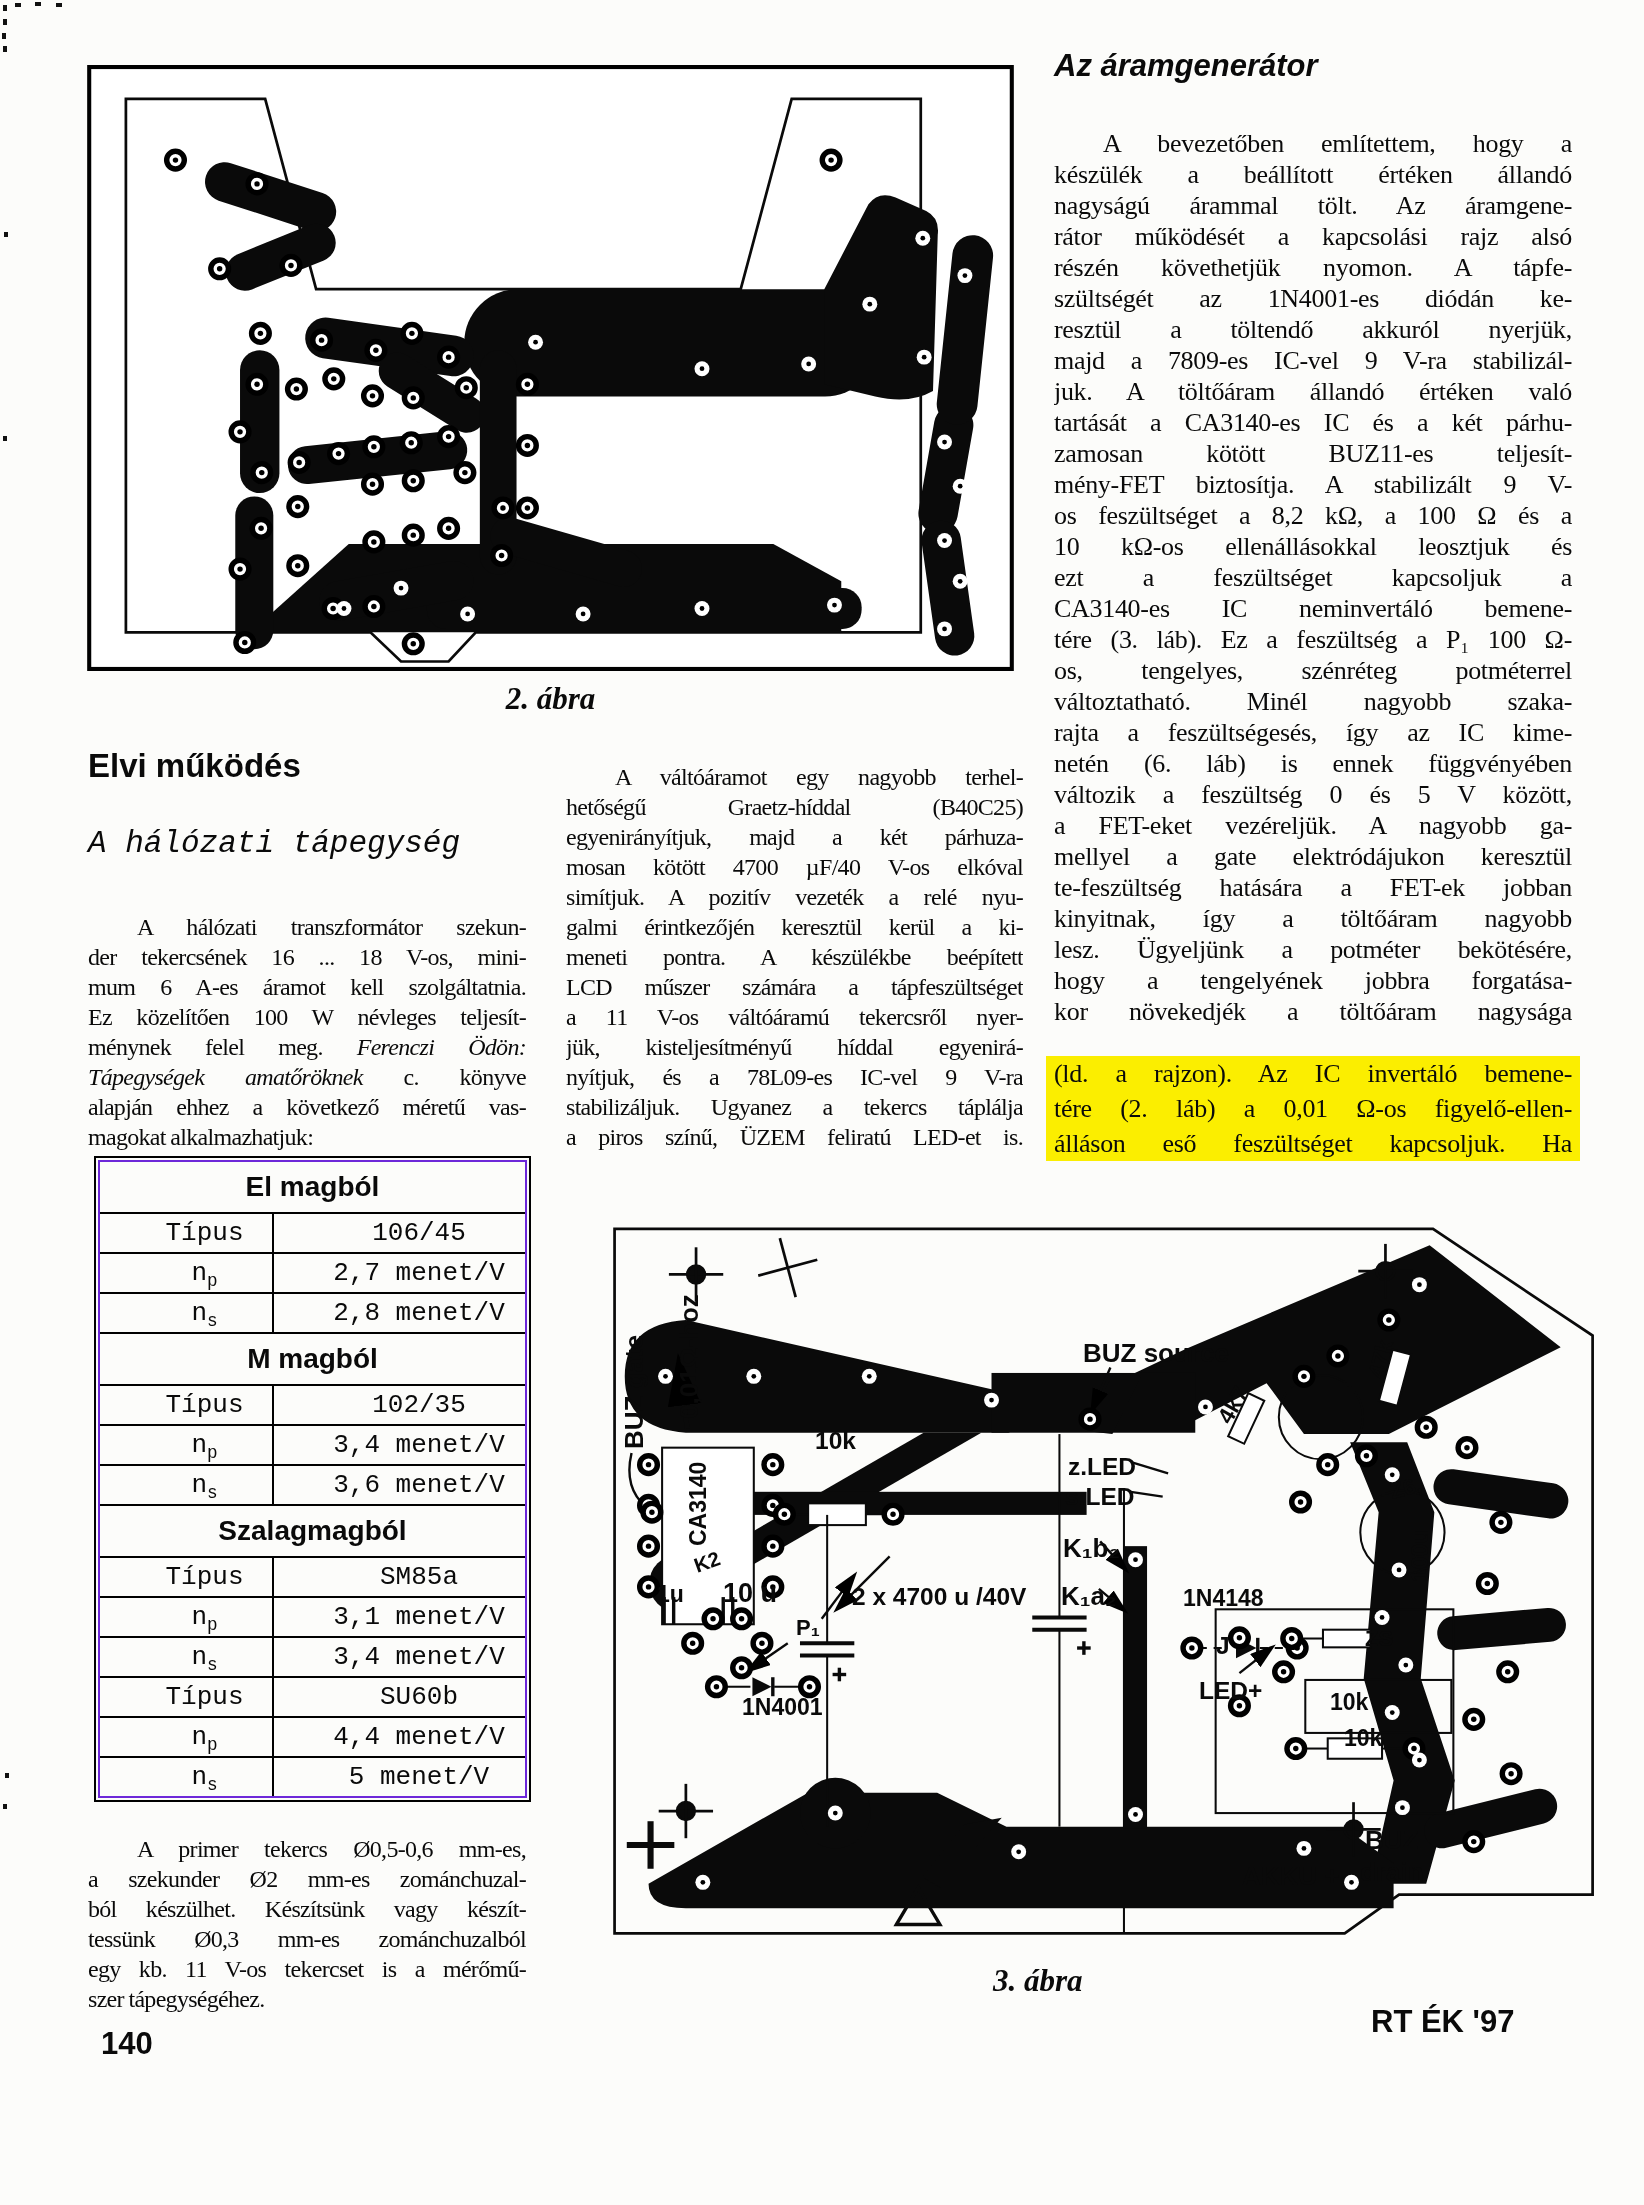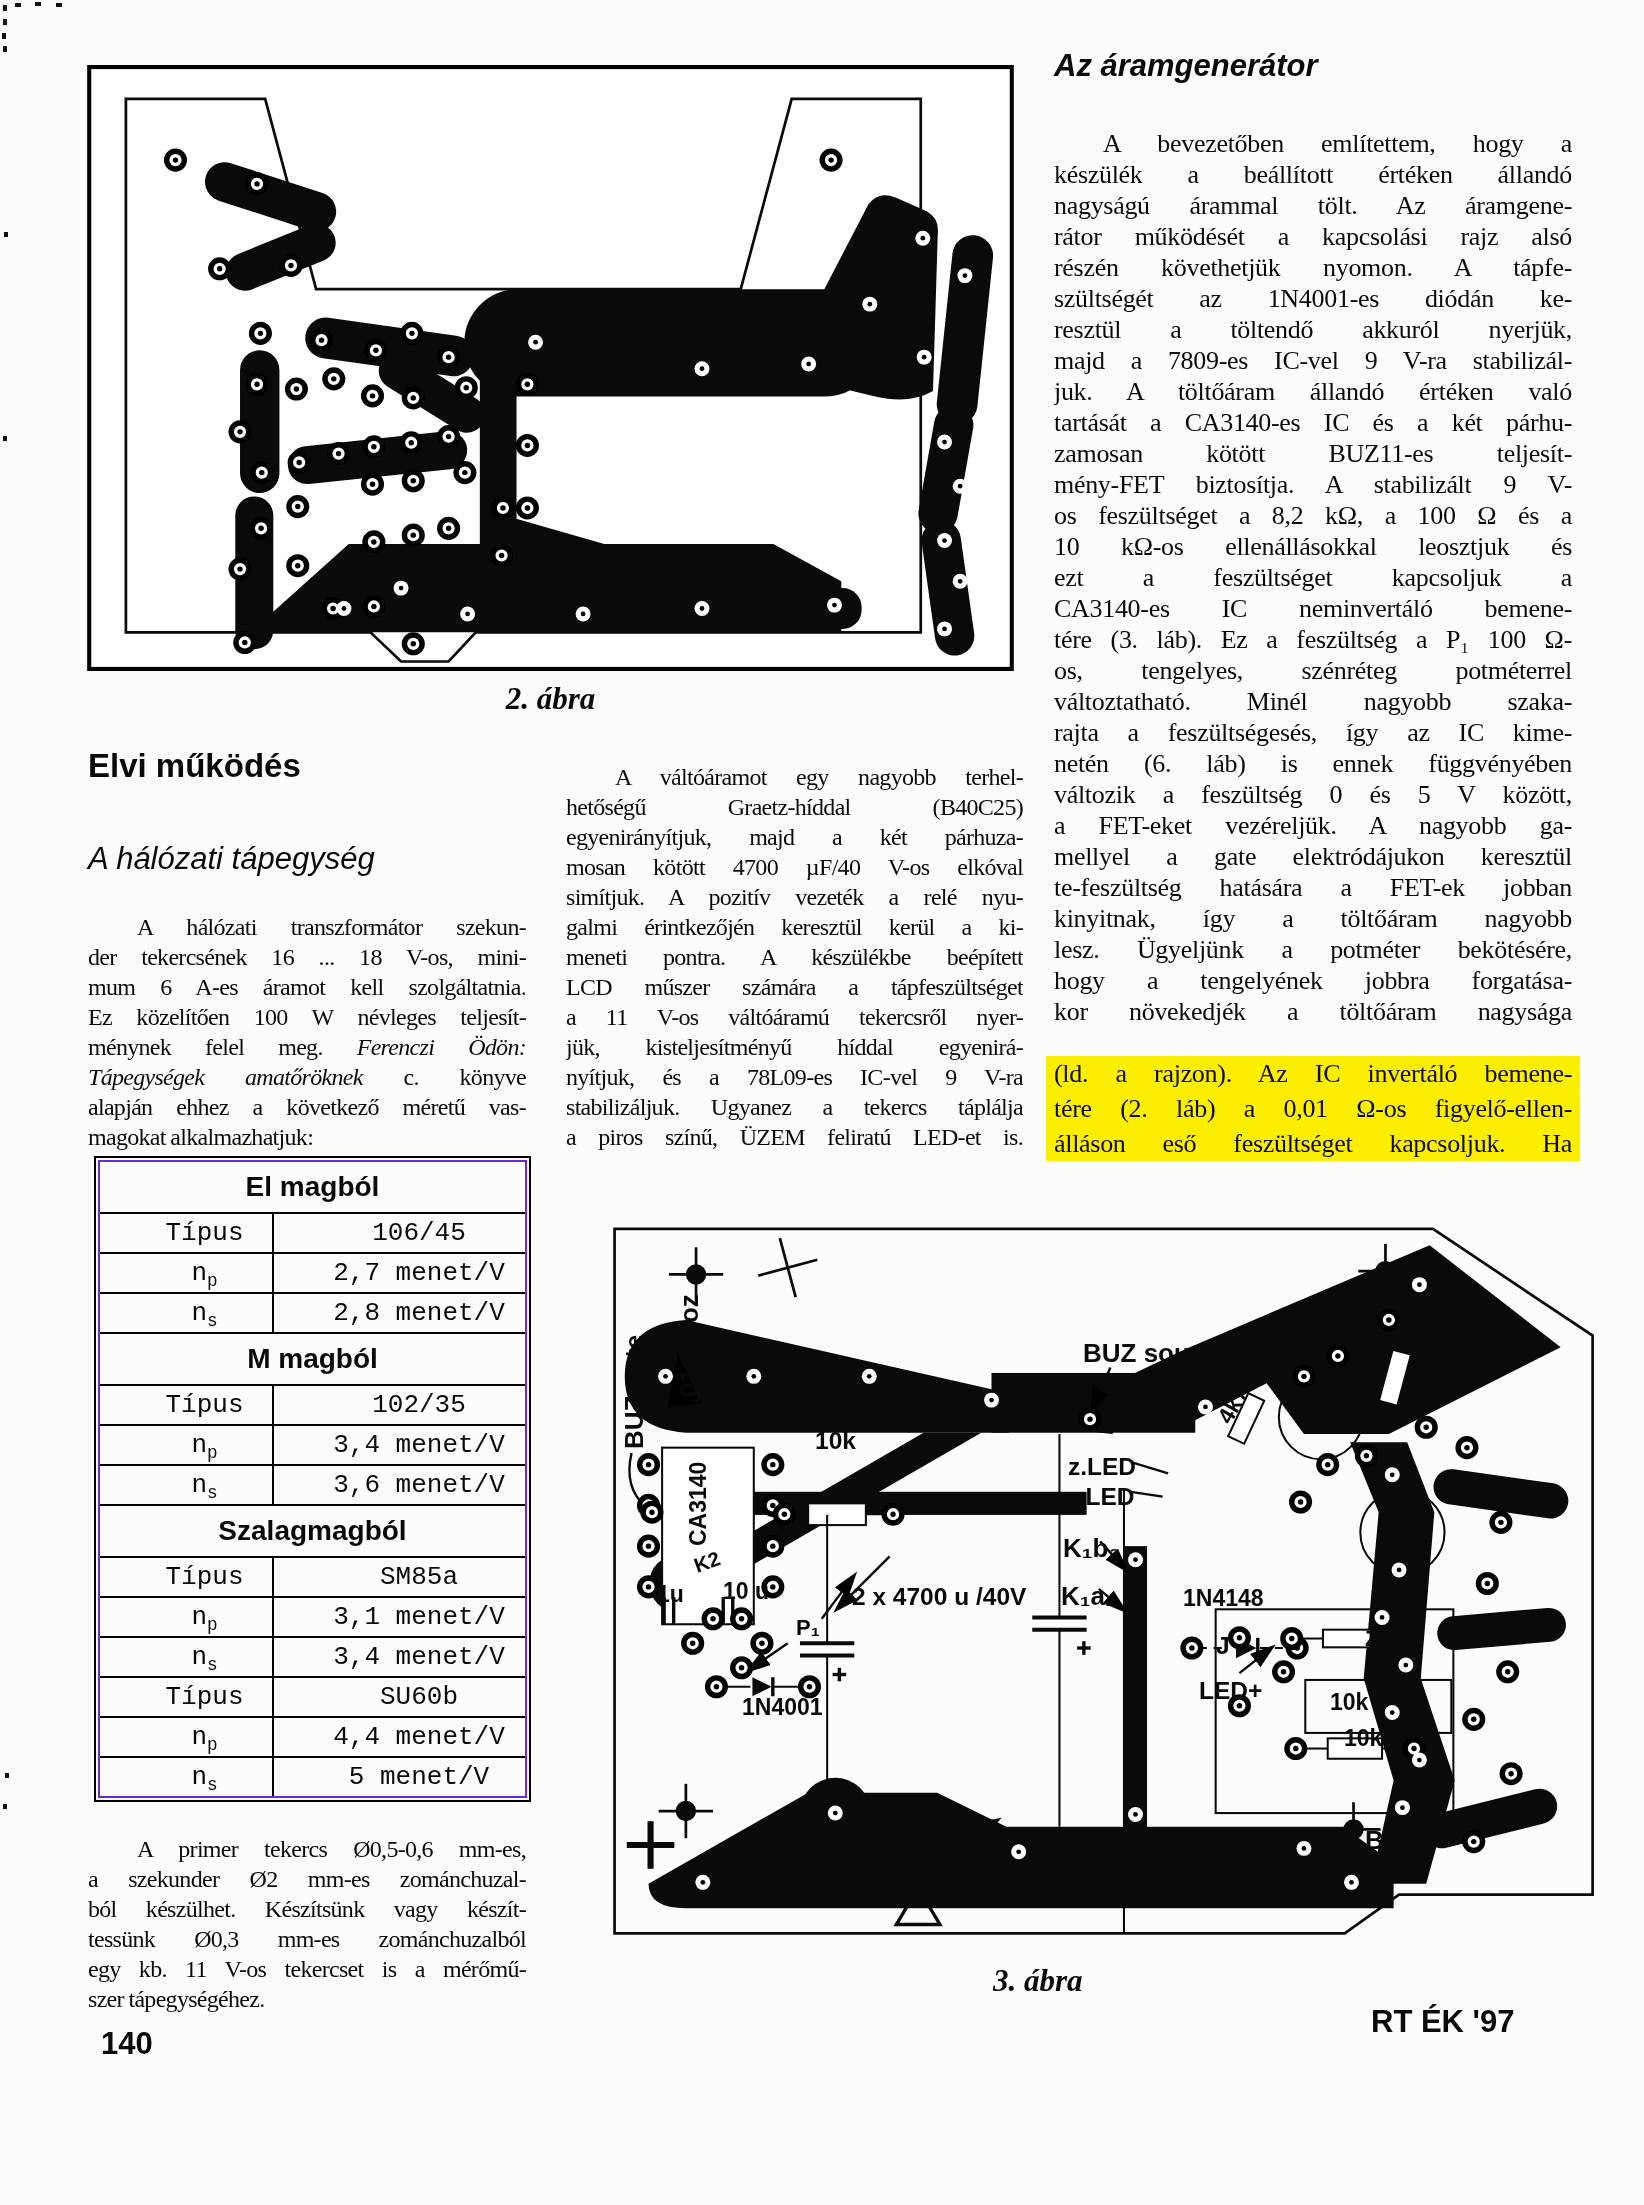--- a/index.html
+++ b/index.html
@@ -11,21 +11,21 @@
   .tline{text-align:justify;text-align-last:justify;overflow:hidden;word-spacing:-0.7px;letter-spacing:-0.3px;}
   .leftcol .tline{height:30px;line-height:30px;font-size:24px;letter-spacing:-0.7px;}
   .midcol  .tline{height:30px;line-height:30px;font-size:24px;letter-spacing:-0.7px;}
   .rightcol .tline{height:31px;line-height:31px;font-size:26px;}
   .hl .tline{height:35px;line-height:35px;background:var(--hl,#fbee00);padding:0 8.2px;margin:0 -8.2px;}
   .ind{text-indent:49px;}
   .lastleft{text-align-last:left;}
   .it{font-style:italic;}
   
   .h-sans-bold{font-family:"Liberation Sans",sans-serif;font-weight:bold;}
-  .h-sans-it{font-family:Liberation Sans, sans-serif;font-style:italic;margin-top:15px;}
+  .h-sans-it{font-family:Liberation Mono, monospace;font-style:italic;}
   .h-sans-boldit{font-family:"Liberation Sans",sans-serif;font-weight:bold;font-style:italic;}
   .caption{font-style:italic;font-weight:bold;font-size:31px;}
   
   .maTableOuter{position:absolute;left:94px;top:1156px;width:429px;border:2px solid #000;padding:2px;}
   .maTableInner{border:2px solid #6d28d9;}
   .trow{display:flex;border-top:2px solid #000;height:38px;}
   .thead{display:block;text-align:center;font-family:"Liberation Sans",sans-serif;font-weight:bold;
          font-size:28px;height:50px;line-height:50px;border-top:2.7px solid #000;}
   .thead.first{border-top:none;}
   .tcell{font-family:Liberation Mono, monospace;font-size:26px;line-height:38px;box-sizing:border-box;text-align:center;}
@@ -463,21 +463,21 @@
         <span class="flabel" style="left: 268px; top: 380px; font-size: 24.5px;">2 x 4700 u /40V</span>
         <span class="flabel" style="left: 599px; top: 382px; font-size: 23px;">1N4148</span>
         <span class="flabel" style="left: 632px; top: 429px; font-size: 24.5px;">J</span>
         <span class="flabel" style="left: 615px; top: 474px; font-size: 24.5px;">LED+</span>
         <span class="flabel" style="left: 746px; top: 486px; font-size: 23px;">10k</span>
         <span class="flabel" style="left: 760px; top: 522px; font-size: 23px;">10k</span>
         <span class="flabel" style="left: 781px; top: 423px; font-size: 22px;">ZS</span>
         <span class="flabel" style="left: 803px; top: 277px; font-size: 22px; transform: rotate(-15deg);">Z6,</span>
         <span class="flabel" style="left: 823px; top: 379px; font-size: 23px; transform: rotate(-90deg);">100u</span>
         <span class="flabel" style="left: 73px; top: 378px; font-size: 23px;">1u</span>
-        <span class="flabel" style="left: 139px; top: 375px; font-size: 23px;">10 u</span>
+        <span class="flabel" style="left: 139px; top: 375px; font-size: 27px;">10 u</span>
         <span class="flabel" style="left: 107px; top: 353px; font-size: 20.4px; transform: rotate(-20deg);">K2</span>
         <span class="flabel" style="left: 212px; top: 412px; font-size: 22px;">P₁</span>
         <span class="flabel" style="left: 158px; top: 491px; font-size: 23px;">1N4001</span>
         <span class="flabel" style="left: 658px; top: 658px; font-size: 26px;">AKKU +</span>
         <span class="flabel" style="left: 781px; top: 622px; font-size: 26px;">BUZ</span>
         <span class="flabel" style="left: 776px; top: 654px; font-size: 26px;">drain</span>
       </div>
   </div>
   <div class="abs caption" style="left:993px;top:1963px">3. ábra</div>
 

